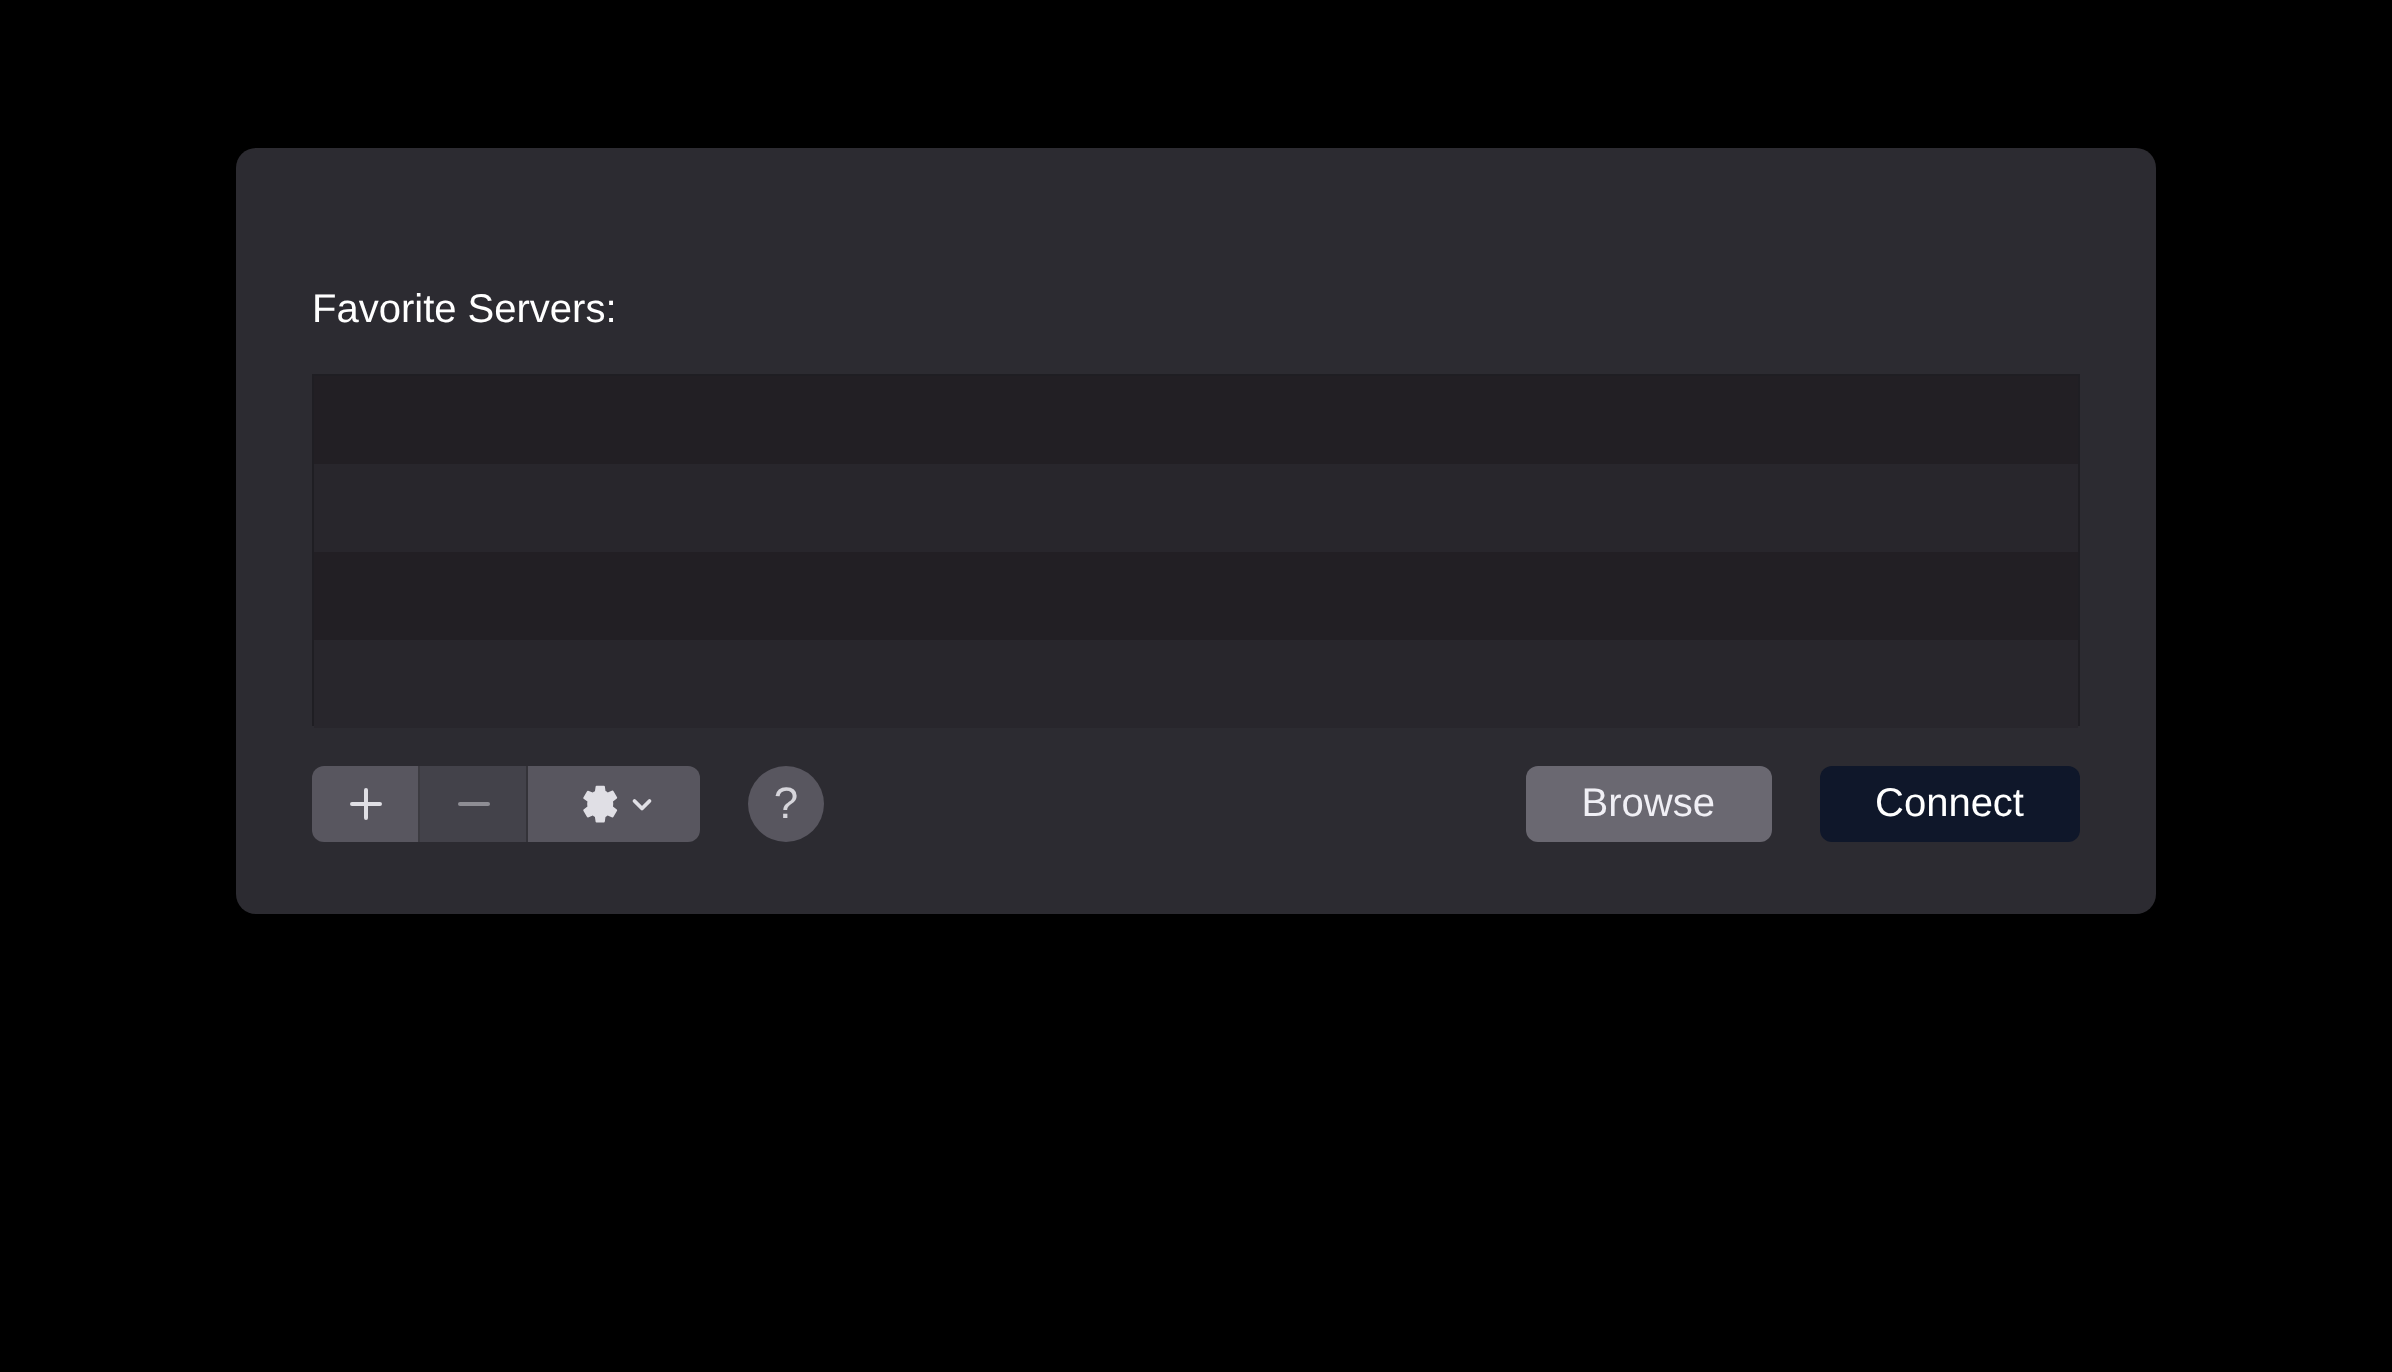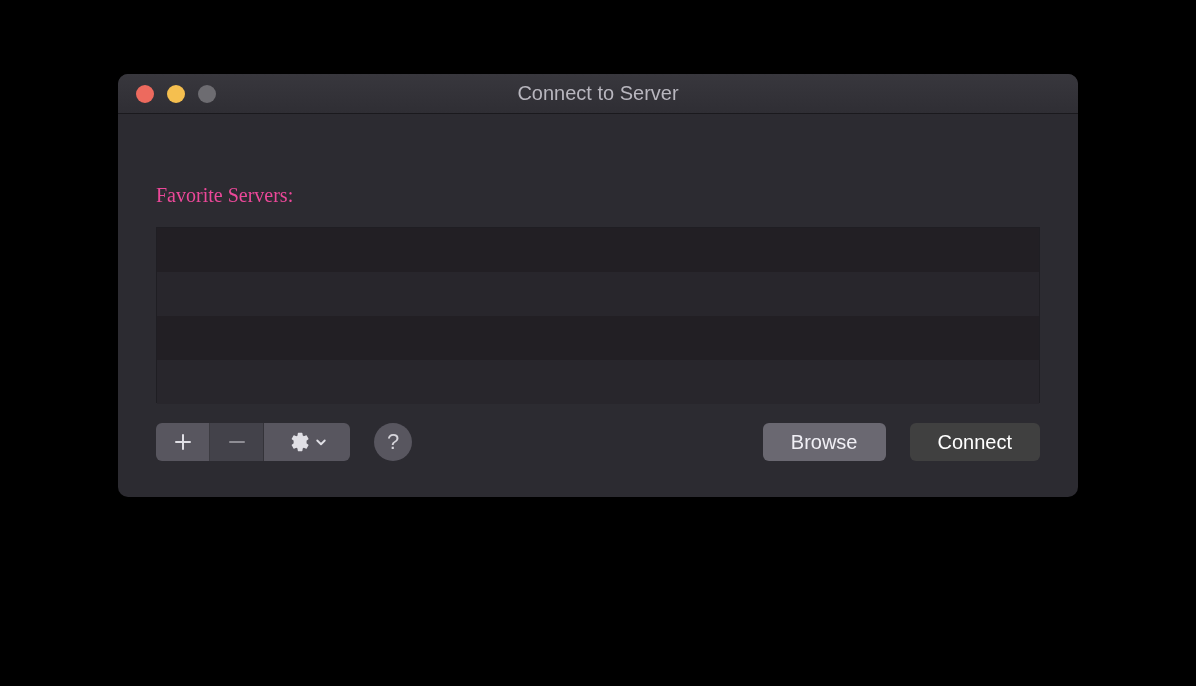--- a/index.html
+++ b/index.html
@@ -91,25 +91,24 @@
     .dropdown-btn {
       width: 36px;
       background: #3265e2;
       display: flex;
       align-items: center;
       justify-content: center;
       border-left: 1px solid rgba(0,0,0,0.2);
     }
     
     .section-label {
-      color: #ec4899;
+      color: #ffffff;
       font-size: 20px;
       margin-top: 32px;
       margin-bottom: 20px;
-      font-family: Liberation Serif, serif;
     }
     
     .favorites-list {
       border: 1px solid #1f1e23;
       height: 176px;
       background: #252429;
     }
     
     .list-row {
       height: 44px;
@@ -186,39 +185,31 @@
       font-family: inherit;
       font-weight: 400;
     }
     
     .btn-browse {
       background: #6a6871;
       color: #f0eff5;
     }
     
     .btn-connect {
-      background: #404040;
+      background: #0f172a;
       color: #ffffff;
     }
     
     svg { display: block; }
   </style>
 </head>
 <body>
 
 <div class="window">
 
-  <div class="titlebar">
-    <div class="traffic-lights">
-      <div class="traffic-light tl-red"></div>
-      <div class="traffic-light tl-yellow"></div>
-      <div class="traffic-light tl-gray"></div>
-    </div>
-    <div class="title">Connect to Server</div>
-  </div>
 
   <div class="content">
 
 
     <div class="section-label">Favorite Servers:</div>
 
     <div class="favorites-list">
       <div class="list-row"></div>
       <div class="list-row"></div>
       <div class="list-row"></div>

